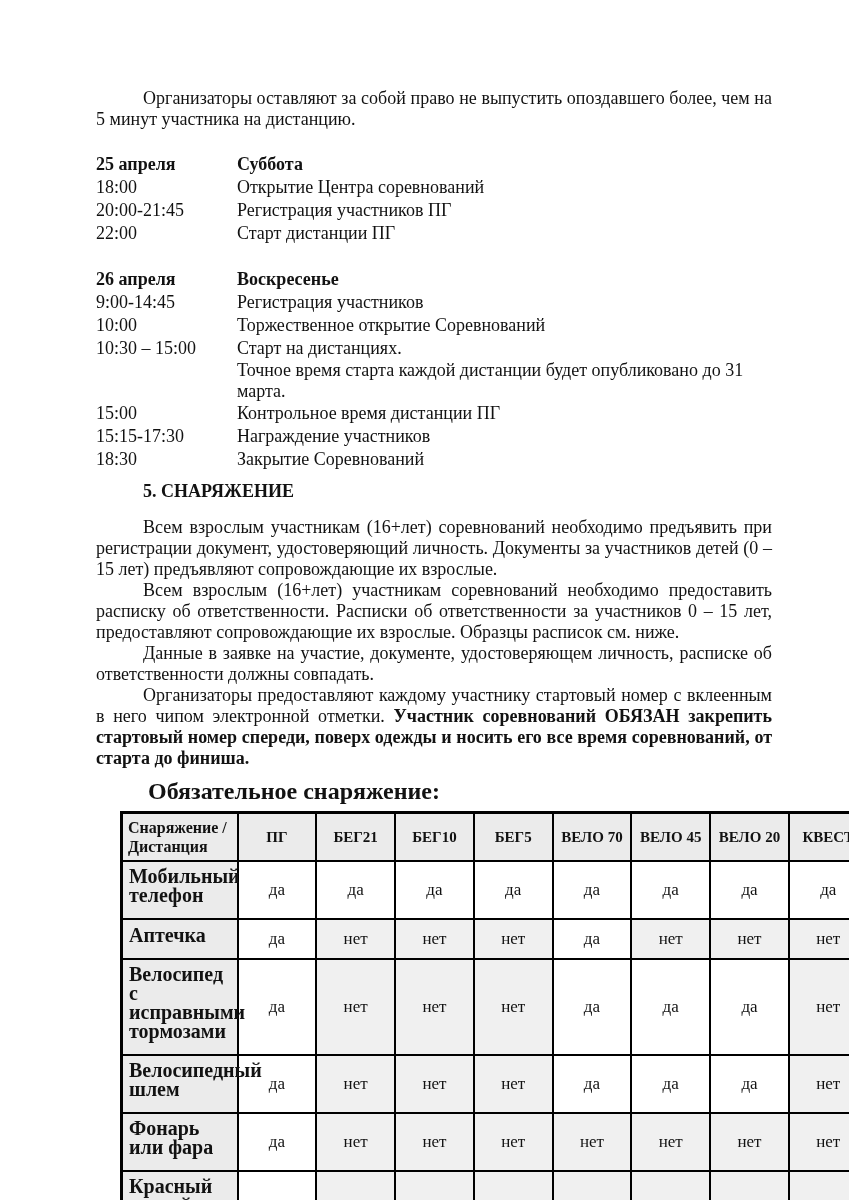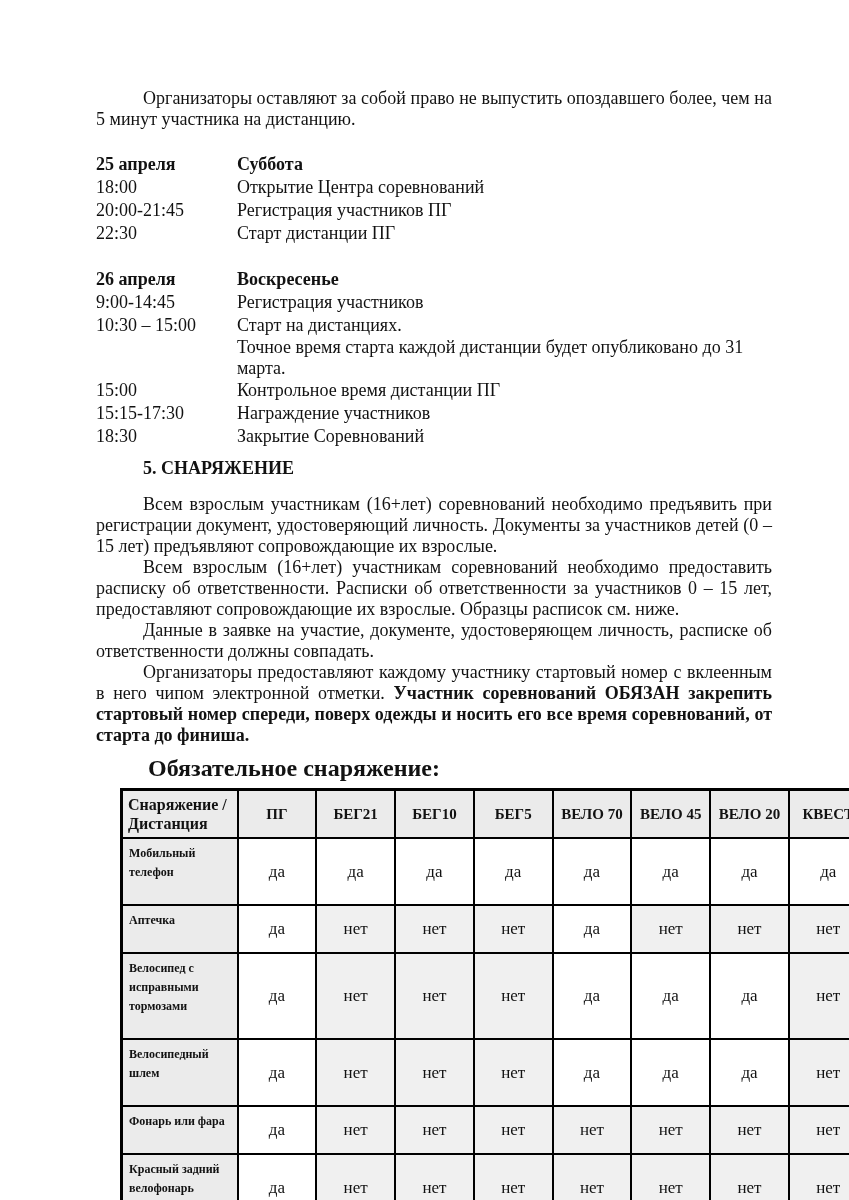--- a/index.html
+++ b/index.html
@@ -68,24 +68,24 @@
     line-height: 17px;
   }
   table.equip thead th.label-col {
     text-align: left;
     font-size: 16px;
     line-height: 19px;
   }
   table.equip tbody th.row-label {
     background: var(--shade, #ebebeb);
     text-align: left;
-    font-size: 12px;
+    font-size: 20px;
     font-weight: bold;
     line-height: 19px;
-    padding: 5px 4px 22px 6px;
+    padding: 5px 4px 13px 6px;
   }
   table.equip td.val {
     text-align: center;
     font-size: 17px;
     height: 30px;
   }
   table.equip td.val-yes { background: var(--yes-bg, #ffffff); }
   table.equip td.val-no  { background: var(--no-bg, #f0f0f0); }
 </style>
 </head>
@@ -108,38 +108,44 @@
               <div>Открытие Центра соревнований</div>
             </div>
           </div>
           <div class="sched-row">
             <div class="sched-time">20:00-21:45</div>
             <div class="sched-event">
               <div>Регистрация участников ПГ</div>
             </div>
           </div>
           <div class="sched-row">
-            <div class="sched-time">22:30</div>
+            <div class="sched-time">22:00</div>
             <div class="sched-event">
               <div>Старт дистанции ПГ</div>
             </div>
           </div>
         </div>
     </section>
 
     <section class="schedule">
       <div class="sched-row sched-head">
         <div class="sched-time">26 апреля</div>
         <div class="sched-event">Воскресенье</div>
       </div>
       <div class="sched-items">
           <div class="sched-row">
             <div class="sched-time">9:00-14:45</div>
             <div class="sched-event">
               <div>Регистрация участников</div>
+            </div>
+          </div>
+          <div class="sched-row">
+            <div class="sched-time">10:00</div>
+            <div class="sched-event">
+              <div>Торжественное открытие Соревнований</div>
             </div>
           </div>
           <div class="sched-row">
             <div class="sched-time">10:30 – 15:00</div>
             <div class="sched-event">
               <div>Старт на дистанциях.</div>
               <div class="sched-note">Точное время старта каждой дистанции будет опубликовано до 31 марта.</div>
             </div>
           </div>
           <div class="sched-row">

